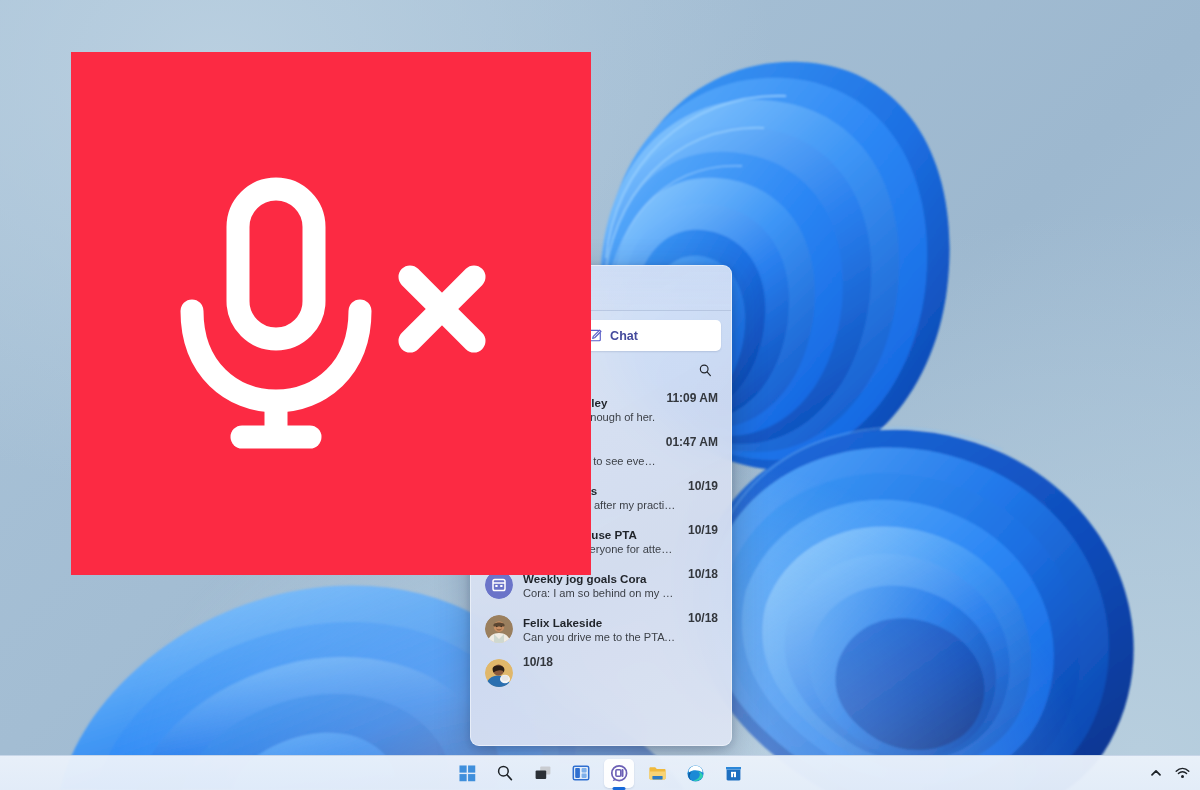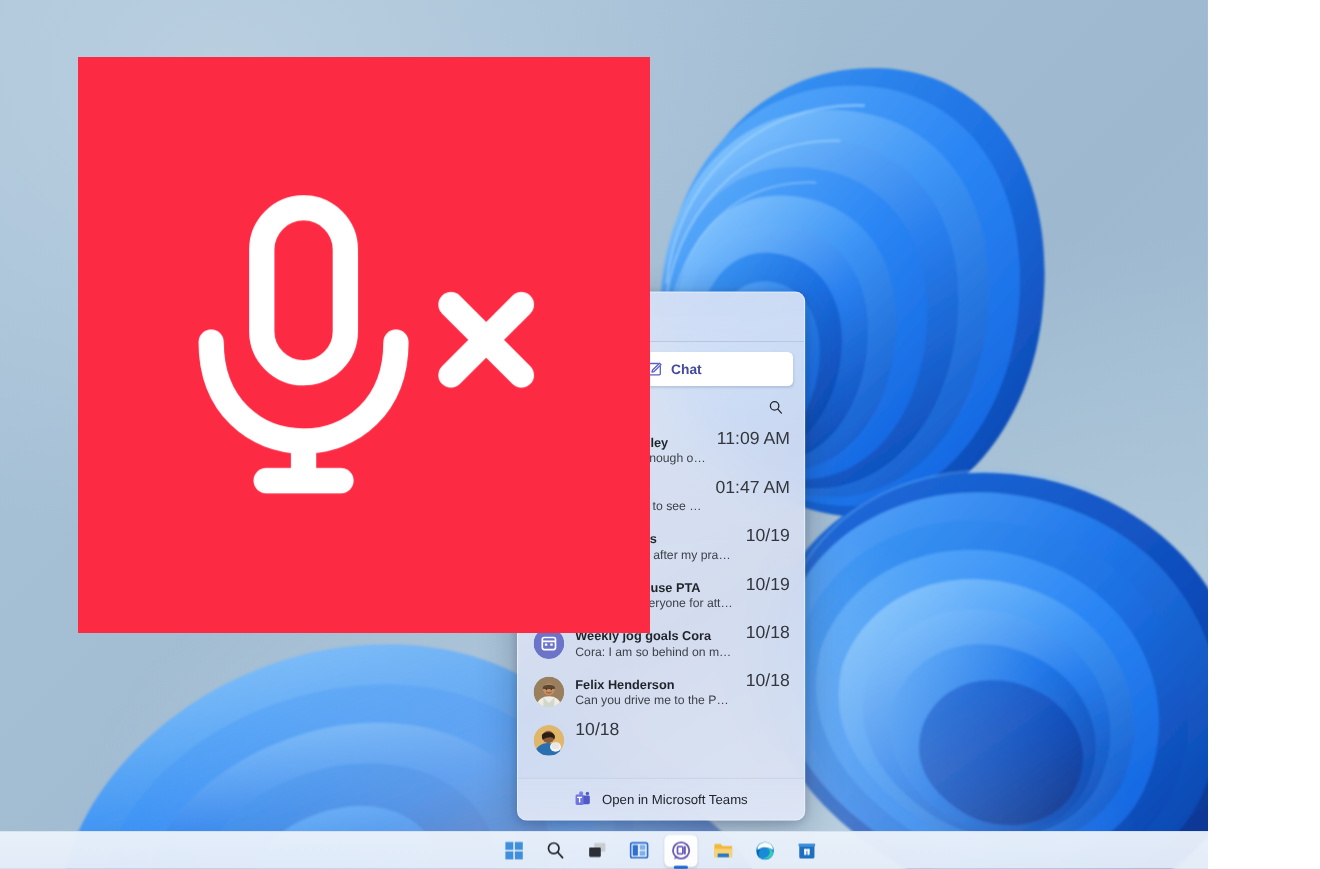--- a/index.html
+++ b/index.html
@@ -1,21 +1,21 @@
 <!DOCTYPE html>
 <html><head>
 <meta charset="utf-8">
 <style>
   * { box-sizing: border-box; margin: 0; padding: 0; }
   html, body {
     width: 1200px; height: 790px; overflow: hidden;
     font-family: "Liberation Sans", sans-serif;
   }
   #screen {
-    position: relative; width: 1098px; height: 790px; overflow: hidden;
+    position: relative; width: 1200px; height: 790px; overflow: hidden;
     background: #9fb9cf;
   }
 
   
   #wallpaper {
     position: absolute; inset: 0;
     background:
       radial-gradient(ellipse 900px 700px at 18% 8%, #b9cfe0 0%, rgba(185,207,224,0) 62%),
       radial-gradient(ellipse 1100px 900px at 95% 95%, #b7cede 0%, rgba(183,206,222,0) 60%),
       linear-gradient(135deg, #a9c3d8 0%, #a3bdd3 38%, #9db8cf 62%, #a8c2d7 100%);
@@ -83,22 +83,23 @@
     font-size: 11.6px; font-weight: 700; color: #1f2329;
     white-space: nowrap; overflow: hidden; text-overflow: ellipsis;
     line-height: 15px;
   }
   .row-sub {
     font-size: 11.1px; color: #3b3f46;
     white-space: nowrap; overflow: hidden; text-overflow: ellipsis;
     line-height: 14px;
   }
   .row-time {
-    font-size: 16px; color: #33373d; flex: 0 0 auto; align-self: flex-start;
+    font-size: 12px; color: #33373d; flex: 0 0 auto; align-self: flex-start;
     padding-top: 4px;
+    font-weight: bold;
   }
 
   #panel-footer {
     position: absolute; left: 0; bottom: 0; width: 100%; height: 38px;
     display: flex; align-items: center; justify-content: center; gap: 9px;
     border-top: 1px solid rgba(150,165,195,0.30);
     background: linear-gradient(180deg, rgba(216,225,243,0.5), rgba(222,230,246,0.62));
     cursor: pointer;
   }
   #footer-label { font-size: 12px; color: #20242b; }
@@ -340,52 +341,41 @@
             <path d="M2 28 C3.6 20.8 8.4 18 14 18 C19.6 18 24.4 20.8 26 28 Z" fill="#f0ece3"></path>
             <path d="M9 19 L14 24 L19 19 L19 28 L9 28 Z" fill="#cfd8cf"></path>
             <circle cx="14" cy="11.6" r="5.3" fill="#c98f63"></circle>
             <path d="M8.4 10.4 C8.4 6.6 19.6 6.6 19.6 10.4 C19.6 11 19 11.4 19 11.4 L9 11.4 C9 11.4 8.4 11 8.4 10.4 Z" fill="#5a4632"></path>
             <circle cx="11.8" cy="11.6" r="0.75" fill="#3a2c1d"></circle>
             <circle cx="16.2" cy="11.6" r="0.75" fill="#3a2c1d"></circle>
             <path d="M11.8 14.3 C12.8 15.3 15.2 15.3 16.2 14.3" stroke="#7d5336" stroke-width="0.9" fill="none" stroke-linecap="round"></path>
           </svg>
         </div>
         <div class="row-text">
-          <div class="row-title">Felix Henderson</div>
+          <div class="row-title">Felix Lakeside</div>
           <div class="row-sub">Can you drive me to the PTA today?</div>
         </div>
         <div class="row-time">10/18</div>
       </div>
 
       <div class="chat-row">
         <div class="avatar">
           <svg viewBox="0 0 28 28">
             <circle cx="14" cy="14" r="14" fill="#e0b76a"></circle>
             <path d="M0 28 C2 20 7 16.5 13 16.5 C19 16.5 24 20 26 28 Z" fill="#2a6fb0"></path>
             <circle cx="13.5" cy="11" r="5.6" fill="#8b5a3c"></circle>
             <path d="M7.6 10 C7.6 5.4 19.4 5.4 19.4 10.6 C19.4 12.6 18.6 13.6 18.6 13.6 C18.6 9 9.2 12 8.6 13.6 C8.6 13.6 7.6 12.4 7.6 10 Z" fill="#2a1d14"></path>
             <ellipse cx="20" cy="20" rx="5" ry="4.3" fill="#f5f5f5"></ellipse>
             <ellipse cx="20" cy="19.1" rx="3.6" ry="2.9" fill="#e7e7e7"></ellipse>
           </svg>
         </div>
         <div class="row-time">10/18</div>
       </div>
     </div>
 
-    <div id="panel-footer">
-      <svg width="16" height="16" viewBox="0 0 16 16">
-        <rect x="6.6" y="4.1" width="7.6" height="8" rx="1.3" fill="#5059C9"></rect>
-        <rect x="1.3" y="3.2" width="7.2" height="9.6" rx="1.3" fill="#7B83EB"></rect>
-        <circle cx="12" cy="2.4" r="1.55" fill="#5059C9"></circle>
-        <circle cx="6.3" cy="2.2" r="1.85" fill="#7B83EB"></circle>
-        <rect x="1.3" y="3.2" width="7.2" height="9.6" rx="1.3" fill="#4B53BC" opacity="0.25"></rect>
-        <path d="M2.7 5.4 H7.1 V6.5 H5.5 V10.6 H4.3 V6.5 H2.7 Z" fill="#ffffff"></path>
-      </svg>
-      <span id="footer-label">Open in Microsoft Teams</span>
-    </div>
   </div>
 
   <div id="mic-overlay">
     <svg width="330" height="290" viewBox="0 0 330 290" aria-hidden="true">
       <g fill="none" stroke="#ffffff" stroke-width="23" stroke-linecap="round" stroke-linejoin="round">
 
         <rect x="72" y="20" width="76" height="150" rx="38" ry="38"></rect>
 
         <path d="M26 142 C26 200 66 232 110 232 C154 232 194 200 194 142"></path>
 

